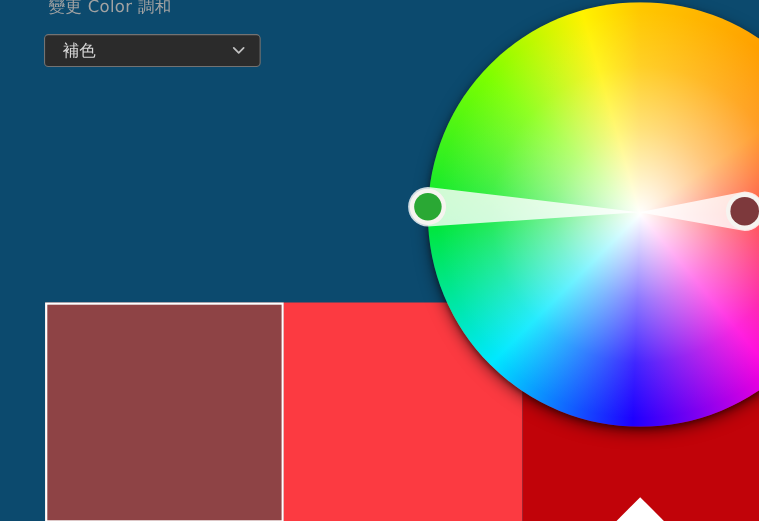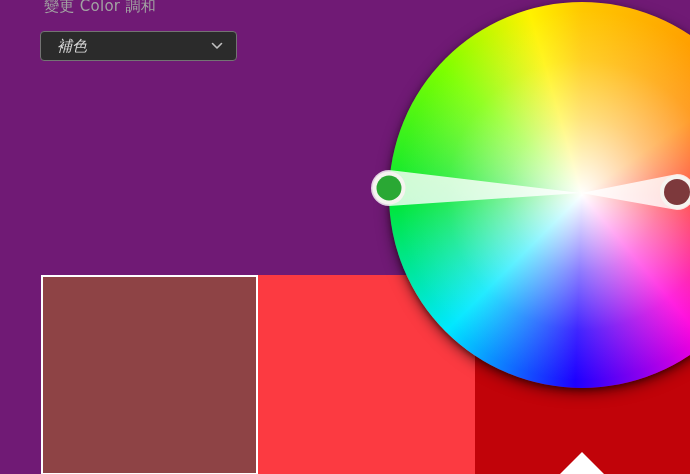--- a/index.html
+++ b/index.html
@@ -13,21 +13,21 @@
   .page-title{
     position:absolute;left:44px;top:-3px;
     font-size:15px;line-height:19px;color:#a2a2a2;
     letter-spacing:0.3px;white-space:nowrap;
   }
   .harmony-dropdown{
     position:absolute;left:40px;top:31px;
     width:197px;height:30px;box-sizing:border-box;
     background:#2b2b2b;border:1px solid #737373;border-radius:4px;
     display:flex;align-items:center;justify-content:space-between;
-    padding:0 13px 0 16px;cursor:pointer;font-style:italic;
+    padding:0 13px 0 16px;cursor:pointer;
   }
   .harmony-dropdown .label{font-size:15px;color:#d8d8d8;}
   .harmony-dropdown .chev{display:flex;align-items:center;}
   .swatch-row{
     position:absolute;left:41px;top:275px;
     display:flex;height:200px;
   }
   .swatch{
     width:217px;height:200px;box-sizing:border-box;
     flex:0 0 auto;cursor:pointer;
@@ -66,21 +66,21 @@
     position:absolute;left:560px;top:452px;
     width:0;height:0;
     border-left:22px solid transparent;
     border-right:22px solid transparent;
     border-bottom:22px solid #ffffff;
   }
 </style>
 </head>
 <body>
 
-<div class="canvas" style="background: #701a75;">
+<div class="canvas" style="background: #0c4a6e;">
 
   <div class="page-title">變更 Color 調和</div>
 
   <div class="harmony-dropdown">
     <span class="label">補色</span>
     <span class="chev">
       <svg width="12" height="8" viewBox="0 0 12 8">
         <polyline points="1.5,1.5 6,6 10.5,1.5" fill="none" stroke="#c0c0c0" stroke-width="1.6" stroke-linecap="round" stroke-linejoin="round"></polyline>
       </svg>
     </span>

